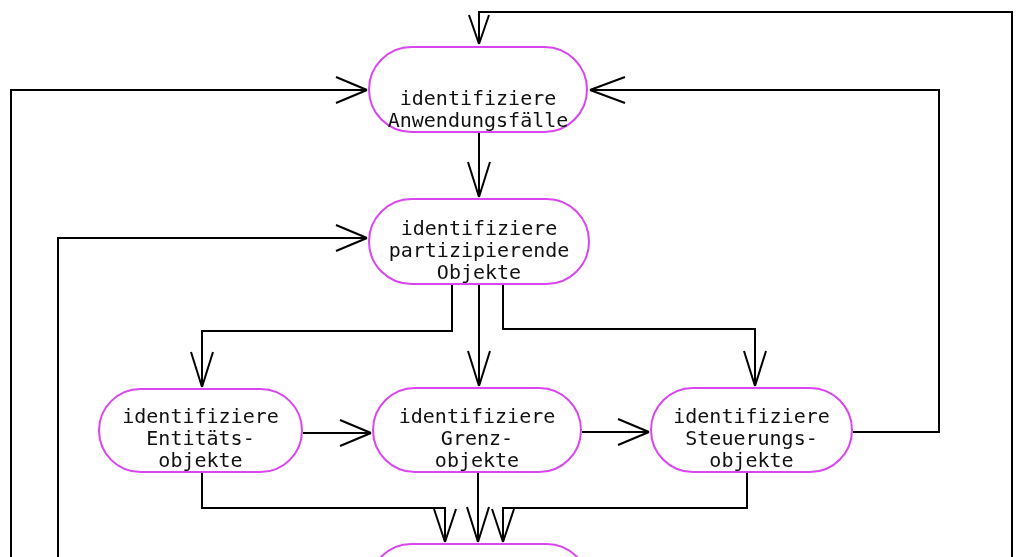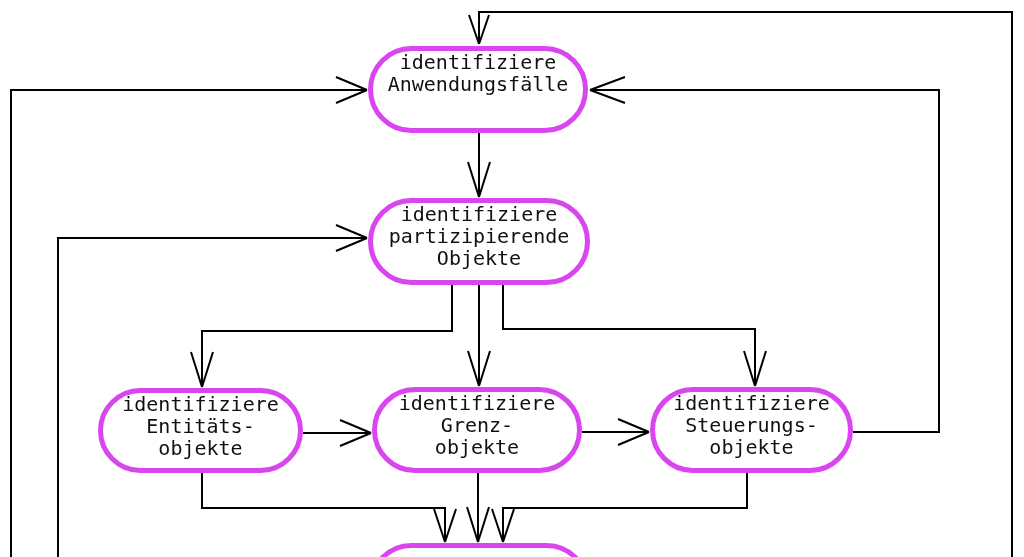--- a/index.html
+++ b/index.html
@@ -17,25 +17,25 @@
     width: 1024px; height: 557px;
   }
   .edge {
     stroke: #000000;
     stroke-width: 2;
     fill: none;
   }
   .node {
     position: absolute;
     box-sizing: border-box;
-    border: 5px solid #d946ef;
+    border: 2px solid #d946ef;
     border-radius: 44px;
     background: #ffffff;
     display: flex;
-    align-items: flex-start;
+    align-items: flex-end;
     justify-content: center;
   }
   .node .label {
     display: block;
     text-align: center;
     white-space: pre-line;
     font-size: 20px;
     line-height: 22px;
     color: #111111;
   }

